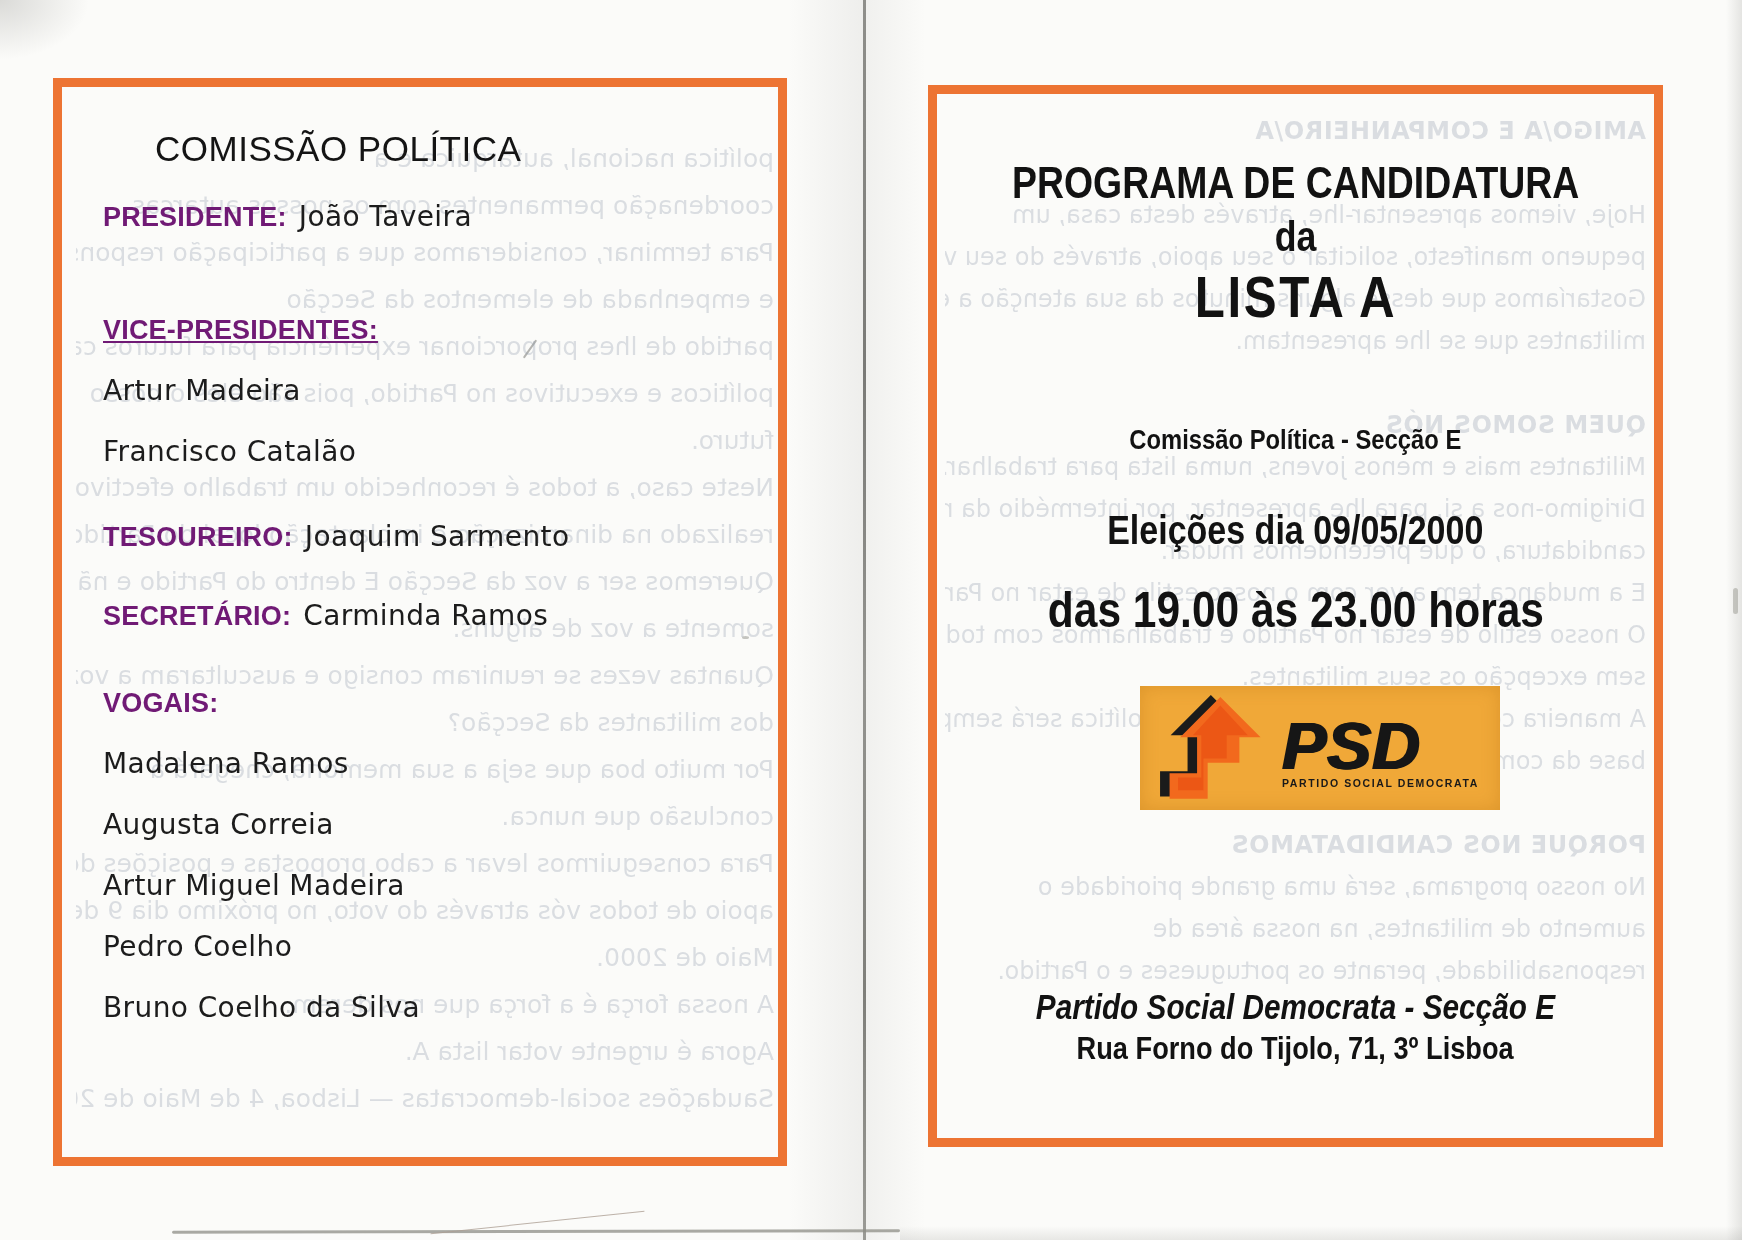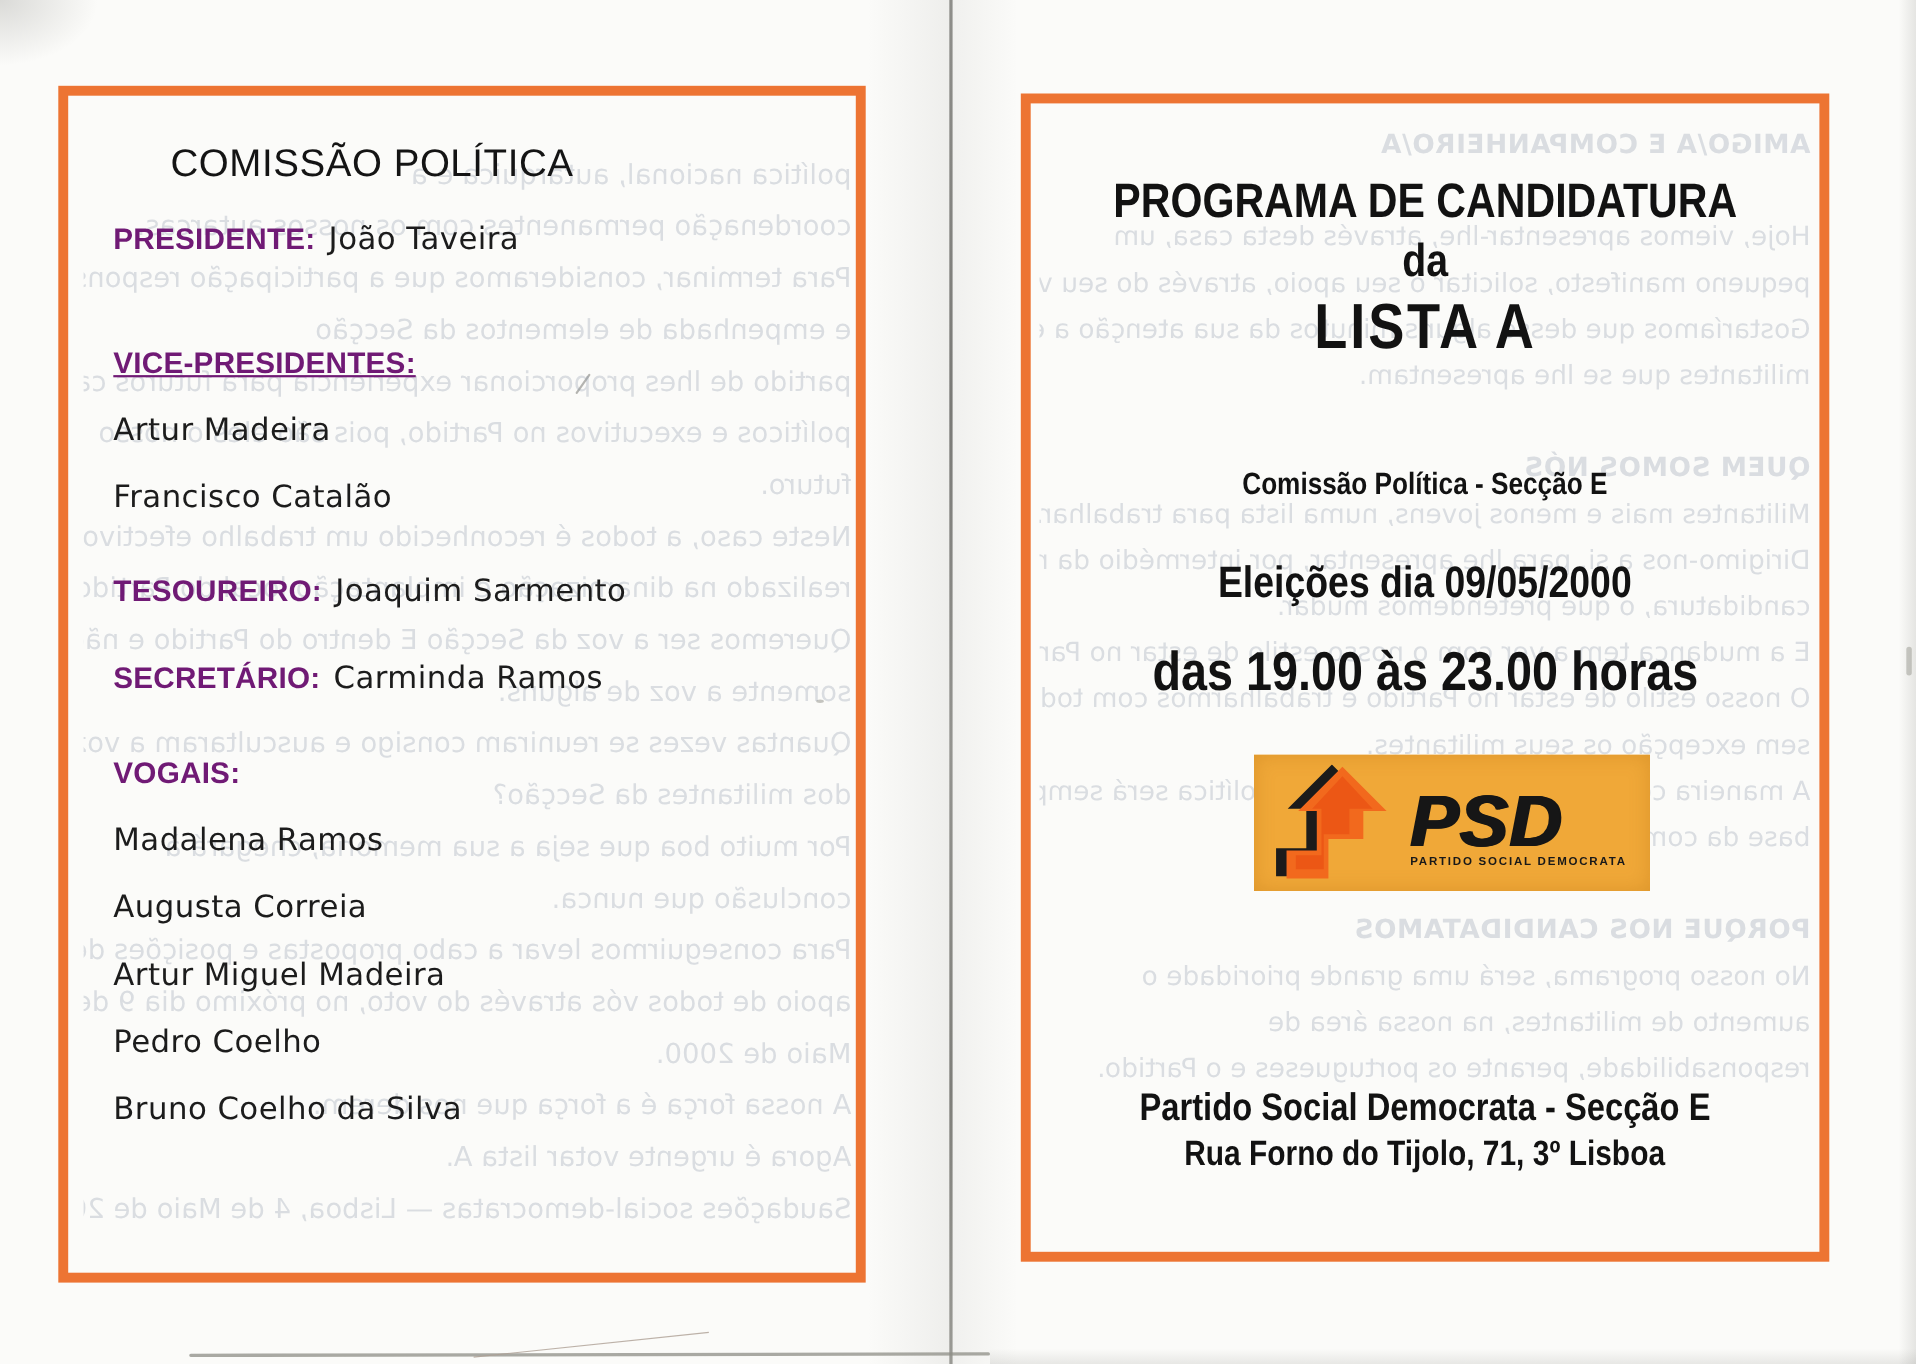--- a/index.html
+++ b/index.html
@@ -74,21 +74,21 @@
   .rp-block{position:absolute;left:0;right:0;text-align:center;z-index:2;}
   .cond{display:inline-block;white-space:nowrap;font-weight:700;color:#121212;
     transform:scaleX(.85);transform-origin:center;}
   .rp-h1{top:64px;font-size:44px;}
   .rp-h2{top:119px;font-size:42px;}
   .rp-h3{top:169px;font-size:58px;}
   .rp-h3 .cond{letter-spacing:3px;}
   .rp-sub{top:330px;font-size:28px;}
   .rp-elect1{top:414px;font-size:40px;}
   .rp-elect2{top:487px;font-size:50px;}
-  .rp-foot1{top:893px;font-size:35px;}
+  .rp-foot1{top:893px;font-size:35px;font-style:italic;}
   .rp-foot2{top:936px;font-size:32px;}
 
   
   .psd-logo{position:absolute;left:203px;top:592px;width:360px;height:124px;z-index:3;
     background:var(--logo-yellow);
     box-shadow:inset 0 0 18px rgba(160,90,0,.25);
     display:flex;align-items:center;padding:0;}
   .psd-arrow{width:132px;height:110px;margin:4px 0 0 8px;flex:0 0 auto;}
   .psd-text-col{display:flex;flex-direction:column;align-items:flex-start;margin-left:2px;margin-top:8px;}
   .psd-acronym{font-style:italic;font-weight:700;font-size:66px;line-height:62px;

